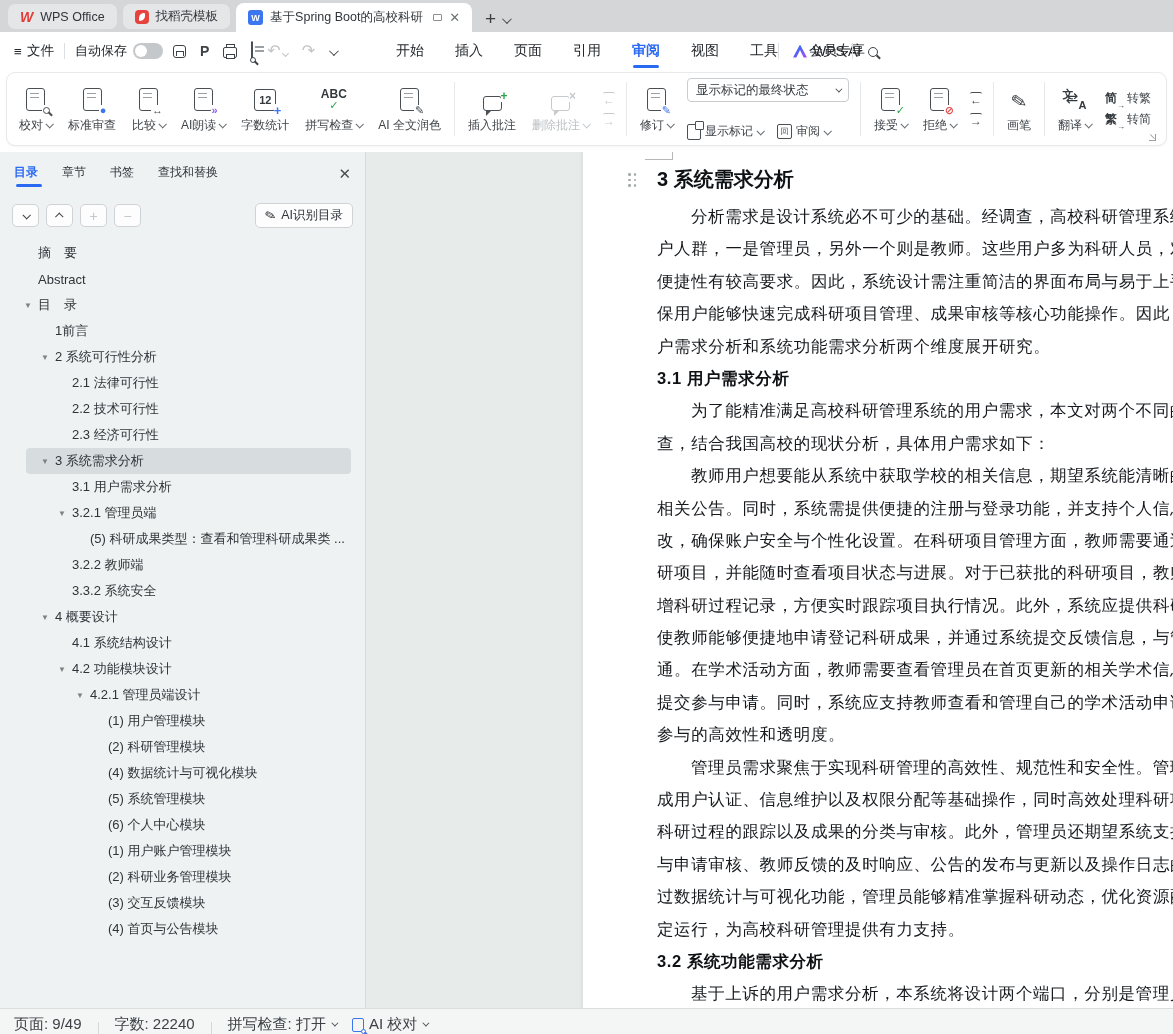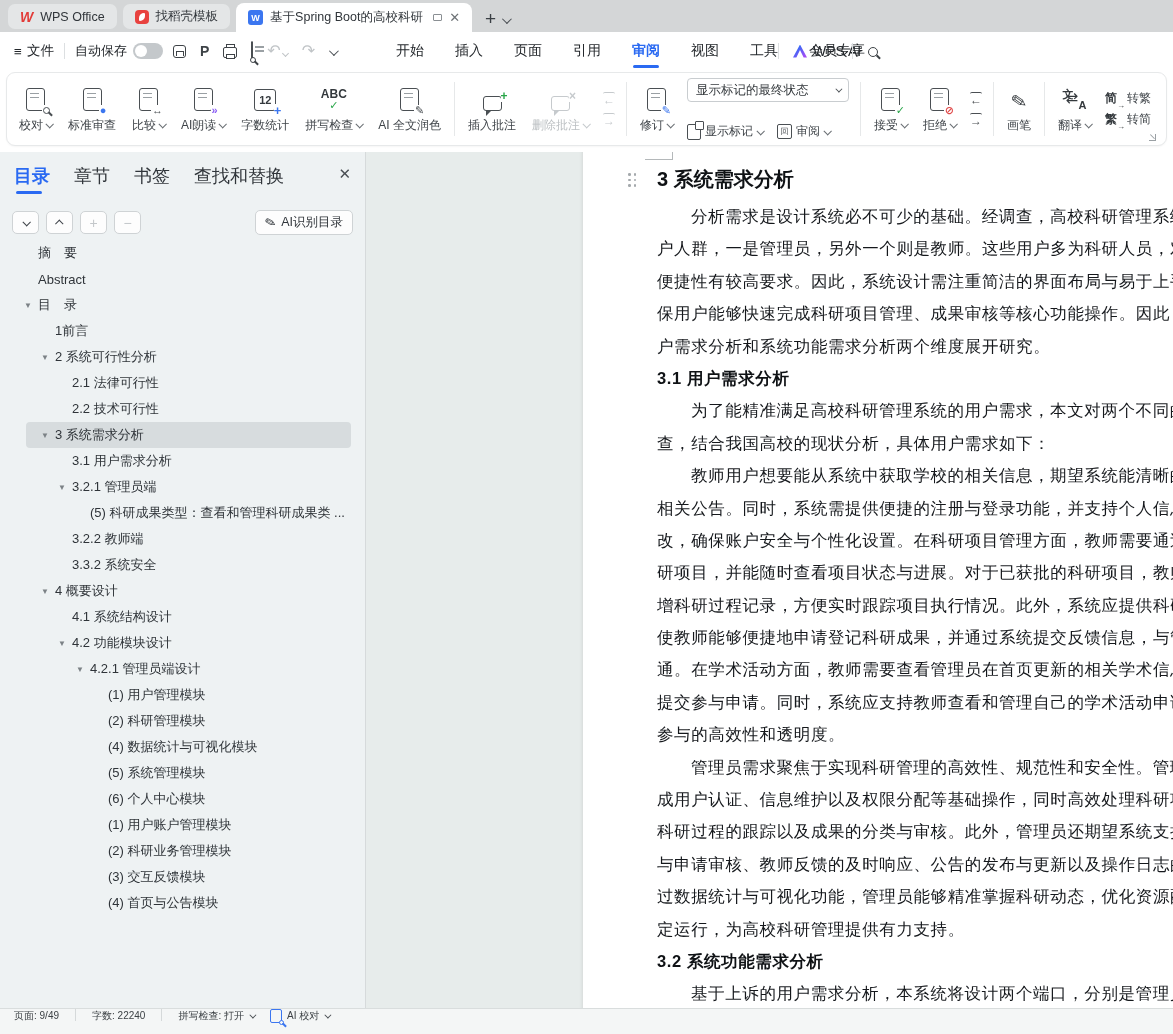--- a/index.html
+++ b/index.html
@@ -93,21 +93,21 @@
   .convbtn{display:flex;align-items:center;gap:4px;font-size:12px;color:#3f4449;}
   .convic{font-size:12px;font-weight:700;color:#34393d;position:relative;padding-right:6px;}
   .convic::after{content:"→";position:absolute;right:-2px;bottom:-3px;font-size:8px;}
   .rexpand{position:absolute;right:10px;bottom:4px;width:7px;height:7px;border-right:1.4px solid #9aa0a4;border-bottom:1.4px solid #9aa0a4;}
   .rexpand::after{content:"";position:absolute;right:1px;bottom:1px;width:6px;height:1.3px;background:#9aa0a4;transform:rotate(45deg);transform-origin:right bottom;}
 
   
   .content{position:absolute;left:0;top:152px;width:100%;bottom:26px;display:flex;}
   
   .sidebar{width:366px;background:#eef2f3;border-right:1px solid #d6dadb;position:relative;overflow:hidden;}
-  .sb-tabs{display:flex;align-items:center;gap:24px;padding:12px 14px 8px 14px;font-size:18px;color:#30353a;}
+  .sb-tabs{display:flex;align-items:center;gap:24px;padding:12px 14px 8px 14px;font-size:12px;color:#30353a;}
   .sb-tab{position:relative;padding-bottom:6px;}
   .sb-tab.active{color:#2a6af2;font-weight:700;}
   .sb-tab.active::after{content:"";position:absolute;left:2px;bottom:0;width:26px;height:3px;border-radius:2px;background:#2a6af2;}
   .sb-close{position:absolute;right:14px;top:14px;font-size:15px;color:#4a4f54;line-height:1;}
   .sb-tools{display:flex;align-items:center;padding:8px 12px 10px 12px;gap:7px;}
   .sqbtn{width:27px;height:23px;border:1px solid #cfd3d5;border-radius:5px;background:#fdfdfd;display:flex;align-items:center;justify-content:center;}
   .sqbtn .chev2{width:6px;height:6px;border:solid #3f444a;border-width:0 1.5px 1.5px 0;display:inline-block;}
   .chev2.down{transform:rotate(45deg) translateY(-1px);}
   .chev2.up{transform:rotate(-135deg) translateY(-1px);}
   .sqbtn.dis3{color:#c3c7ca;font-size:14px;}
@@ -131,21 +131,21 @@
   .draghandle{position:absolute;left:45px;top:41px;width:10px;height:16px;display:grid;grid-template-columns:2.5px 2.5px;grid-auto-rows:2.5px;gap:3px;}
   .draghandle i{background:#a4a9ac;border-radius:50%;}
   .dlines{position:absolute;left:74px;top:30px;width:620px;}
   .dline{white-space:nowrap;overflow:hidden;}
   .dline.p,.dline.pf{height:32.4px;line-height:32.4px;font-size:16.5px;letter-spacing:.6px;color:#15181c;}
   .dline.pf{text-indent:34px;}
   .dline.h1{height:38px;line-height:34px;font-size:20px;font-weight:700;color:#0f1215;}
   .dline.h2{height:32.4px;line-height:32.4px;font-size:16.5px;font-weight:700;color:#0f1215;letter-spacing:.6px;}
 
   
-  .statusbar{position:absolute;left:0;bottom:0;width:100%;height:26px;background:#f4f6f6;border-top:1px solid #d9dddd;display:flex;align-items:flex-start;gap:16px;padding:0 14px;font-size:10px;color:#3c4145;}
+  .statusbar{position:absolute;left:0;bottom:0;width:100%;height:26px;background:#f4f6f6;border-top:1px solid #d9dddd;display:flex;align-items:flex-end;gap:16px;padding:0 14px;font-size:15px;color:#3c4145;}
   .ssep{width:1px;height:12px;background:#d5d9da;}
   .sb-item{display:flex;align-items:center;gap:5px;}
   .aidoc{width:12px;height:14px;border:1.5px solid #3b76f0;border-radius:2px;position:relative;}
   .aidoc .mag{position:absolute;width:5px;height:5px;right:-3px;bottom:-3px;color:#3b76f0;background:#f4f6f6;}
 </style>
 </head>
 <body>
 
 <div class="tabbar">
   <div class="tab first">
@@ -435,20 +435,23 @@
         </div>
         <div class="toc-row lvl2">
           <span class="caret">▼</span>
           <span class="toc-label">2 系统可行性分析</span>
         </div>
         <div class="toc-row lvl3">
           <span class="toc-label">2.1 法律可行性</span>
         </div>
         <div class="toc-row lvl3">
           <span class="toc-label">2.2 技术可行性</span>
+        </div>
+        <div class="toc-row lvl3">
+          <span class="toc-label">2.3 经济可行性</span>
         </div>
         <div class="toc-row lvl2 sel">
           <span class="caret">▼</span>
           <span class="toc-label">3 系统需求分析</span>
         </div>
         <div class="toc-row lvl3">
           <span class="toc-label">3.1 用户需求分析</span>
         </div>
         <div class="toc-row lvl3">
           <span class="caret">▼</span>

